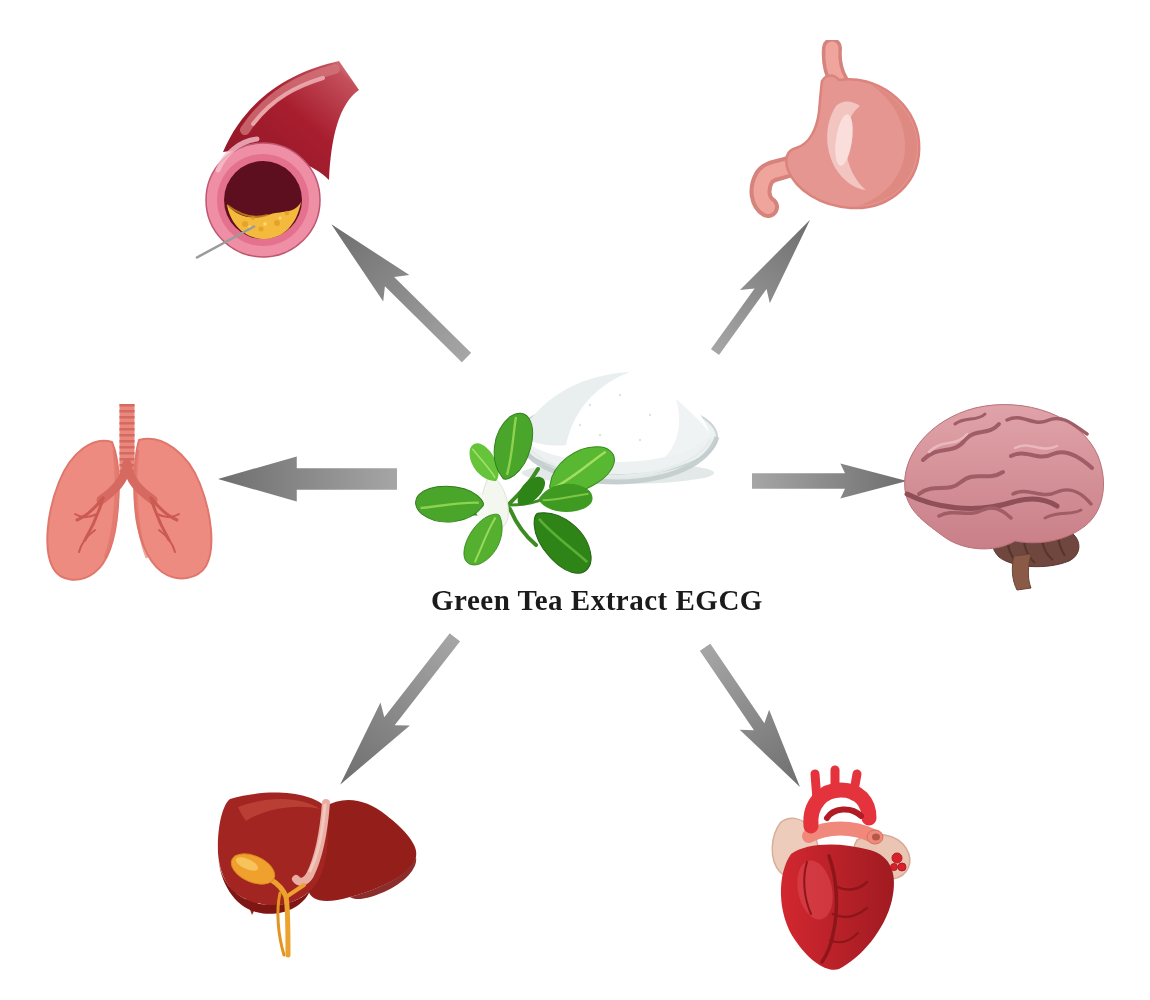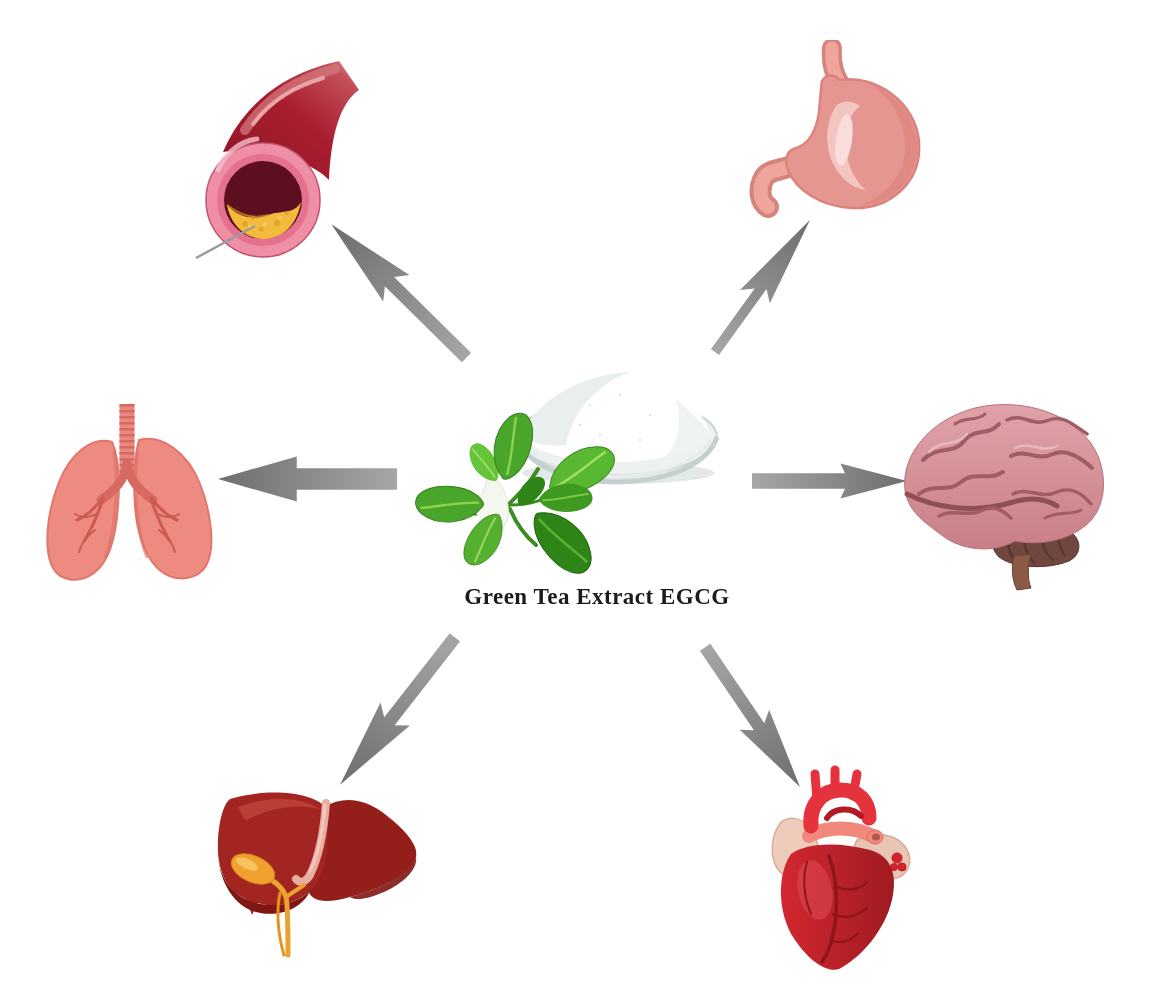--- a/index.html
+++ b/index.html
@@ -5,21 +5,21 @@
   html,body{margin:0;padding:0;background:#ffffff;}
   .canvas{position:relative;width:1150px;height:1000px;background:#ffffff;overflow:hidden;
           font-family:"Liberation Serif", serif;}
   .arrow{position:absolute;}
   .arrow svg{width:100%;height:100%;display:block;}
   .organ{position:absolute;}
   .organ svg{width:100%;height:100%;display:block;}
   .center-art{position:absolute;left:390px;top:365px;width:345px;height:235px;}
   .center-art svg{width:100%;height:100%;display:block;}
   .title{position:absolute;left:397px;top:584px;width:400px;text-align:center;
-         font-size:23px;font-weight:bold;color:#1b1b1b;letter-spacing:0.5px;white-space:nowrap;}
+         font-size:29px;font-weight:bold;color:#1b1b1b;letter-spacing:0.5px;white-space:nowrap;}
 </style>
 </head>
 <body>
 
 <div class="canvas">
 
   <div class="arrow" style="left:304px;top:268px;width:190px;height:46px;transform:rotate(-135.4deg);">
     <svg viewBox="0 0 100 42" preserveAspectRatio="none">
       <defs>
           <linearGradient id="ag1" x1="0" y1="0" x2="1" y2="0">

